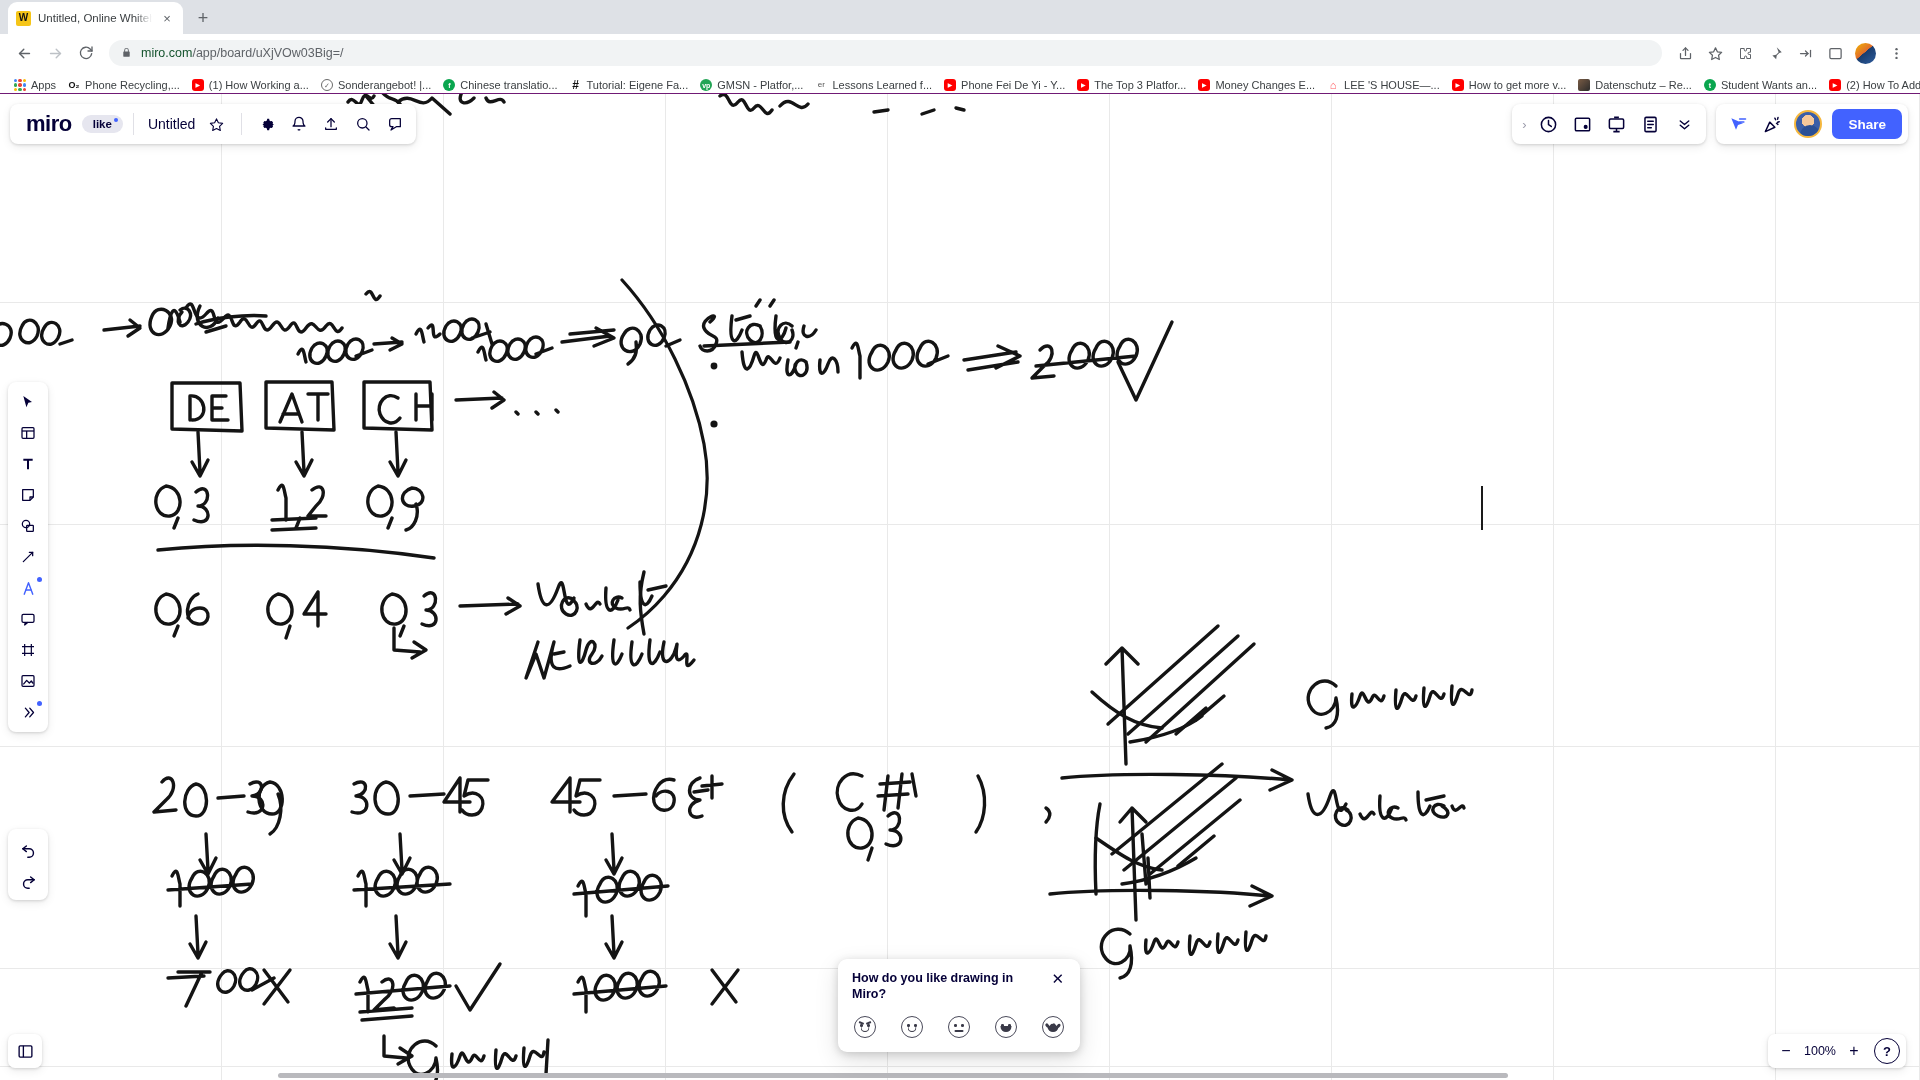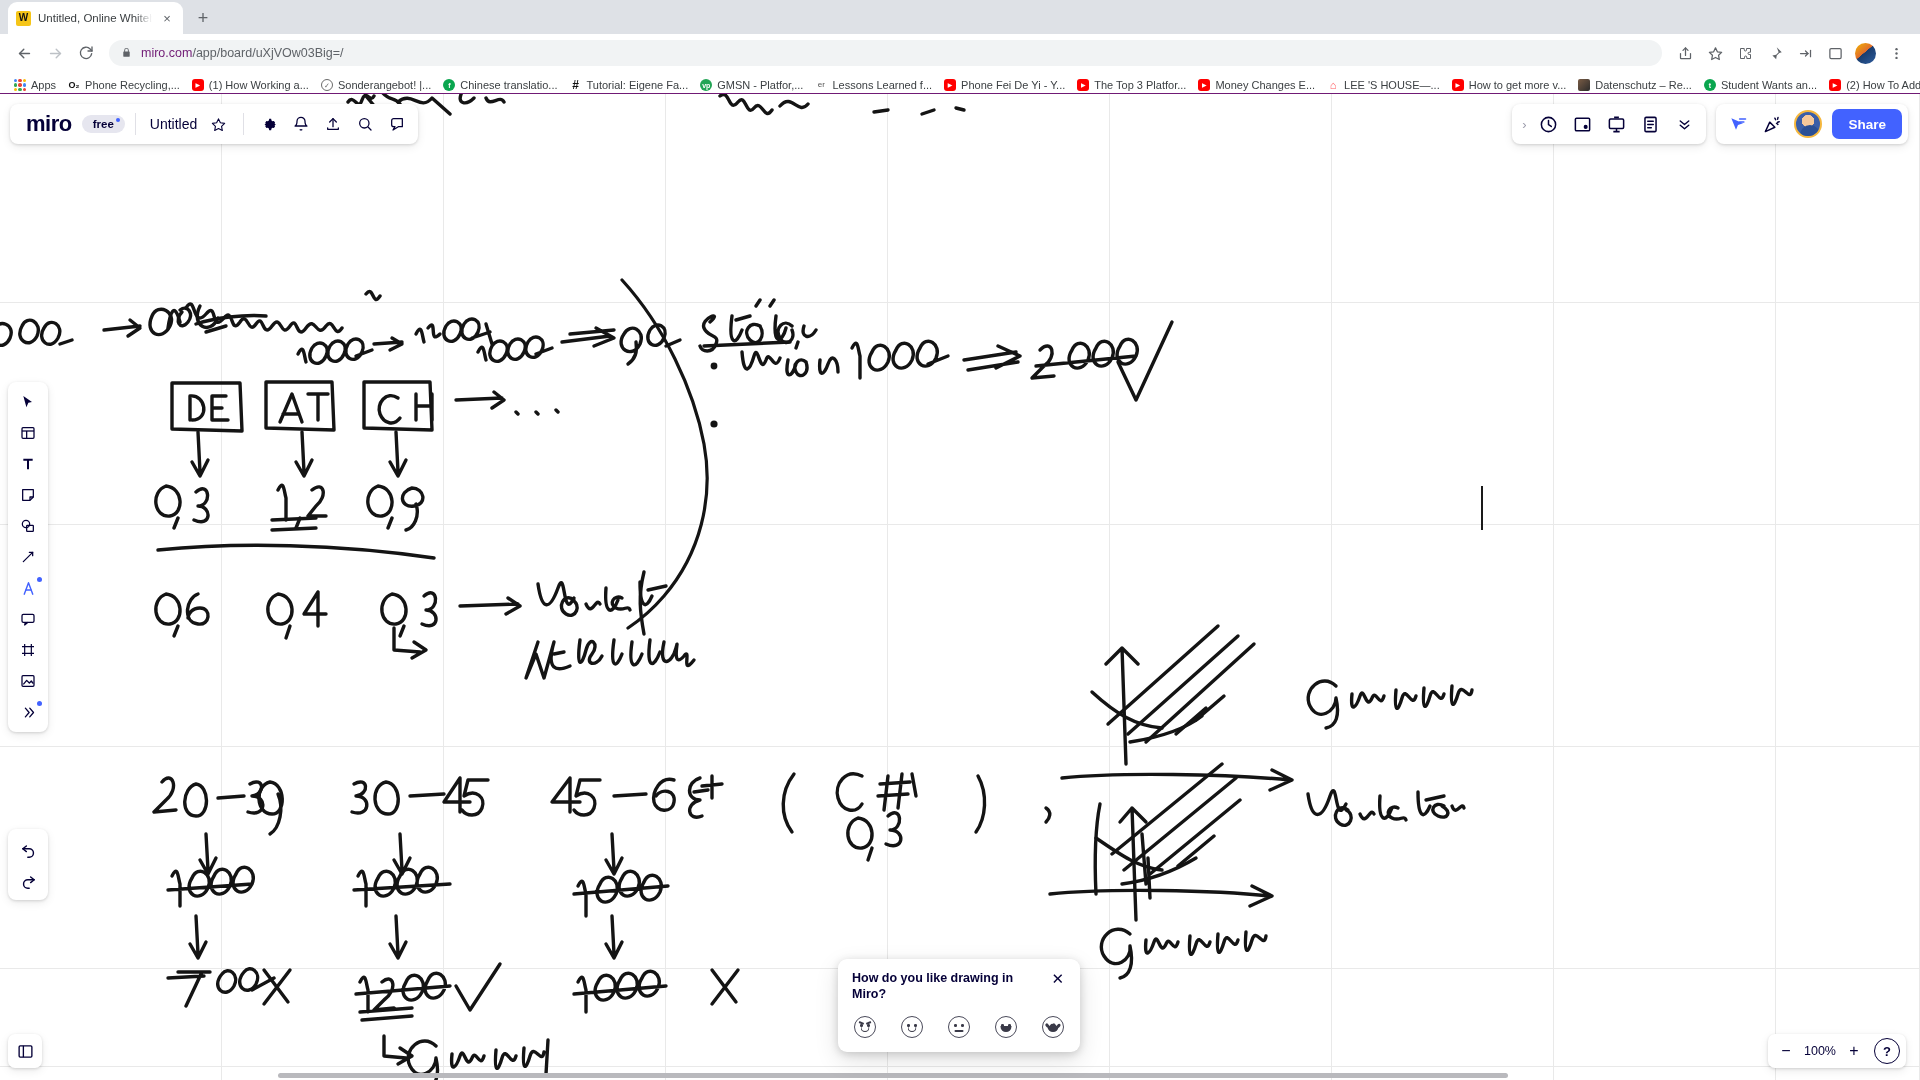--- a/index.html
+++ b/index.html
@@ -56,21 +56,21 @@
   .navbtn svg { display: block; }
   .omnibox {
     flex: 1 1 auto; height: 26px; background: #f1f3f4; border-radius: 13px;
     display: flex; align-items: center; padding: 0 12px; gap: 9px;
     margin: 0 6px; min-width: 0;
   }
   .omnibox-lock { flex: 0 0 11px; color: #5f6368; }
   .omnibox-url {
     font-size: 12.5px; color: #202124; white-space: nowrap; overflow: hidden;
   }
-  .omnibox-url .dom { color: #701a75; }
+  .omnibox-url .dom { color: #14532d; }
   .omnibox-url .path { color: #5f6368; }
   .navbar-icons { display: flex; align-items: center; gap: 2px; }
   .profile-av {
     width: 21px; height: 21px; border-radius: 50%;
     background: linear-gradient(140deg, #f2b600 0%, #e06c2c 45%, #1a3d6e 46%, #2d5c9e 100%);
     margin: 0 4px;
   }
 
   .bookmarks {
     height: 22px; background: #ffffff; display: flex; align-items: flex-end;
@@ -569,21 +569,21 @@
         <path d="M384 962 l0 -20 M384 962 l22 2 M400 954 l12 8 l-14 8"></path>
         <path d="M436 952 c-14 -14 -34 4 -26 20 c8 16 26 6 26 -8 M436 964 c4 18 0 28 -10 30 M452 960 c-2 20 4 14 8 2 c4 -12 6 16 12 2 c4 -10 8 12 12 -2 M496 956 c-2 24 2 22 6 8 c4 -14 10 12 14 -2 M524 954 c-2 24 2 22 6 8 c4 -14 12 10 14 -4 M548 946 l-2 34 M546 990 l2 4"></path>
       </g>
     </svg>
 
 
     <div class="text-caret"></div>
 
     <div class="board-bar">
       <span class="miro-logo">miro</span>
-      <span class="free-pill">free</span>
+      <span class="free-pill">like</span>
       <span class="bb-sep"></span>
       <span class="board-title">Untitled</span>
       <span class="bb-icon">
         <svg width="15" height="15" viewBox="0 0 24 24" fill="none" stroke="#050038" stroke-width="1.8" stroke-linejoin="round">
             <polygon points="12 3 15 9.3 21.8 10.2 16.9 14.9 18.1 21.6 12 18.4 5.9 21.6 7.1 14.9 2.2 10.2 9 9.3"></polygon>
           </svg>
       </span>
       <span class="bb-sep"></span>
       <span class="bb-icon">
         <svg width="17" height="17" viewBox="0 0 24 24" fill="#050038">

